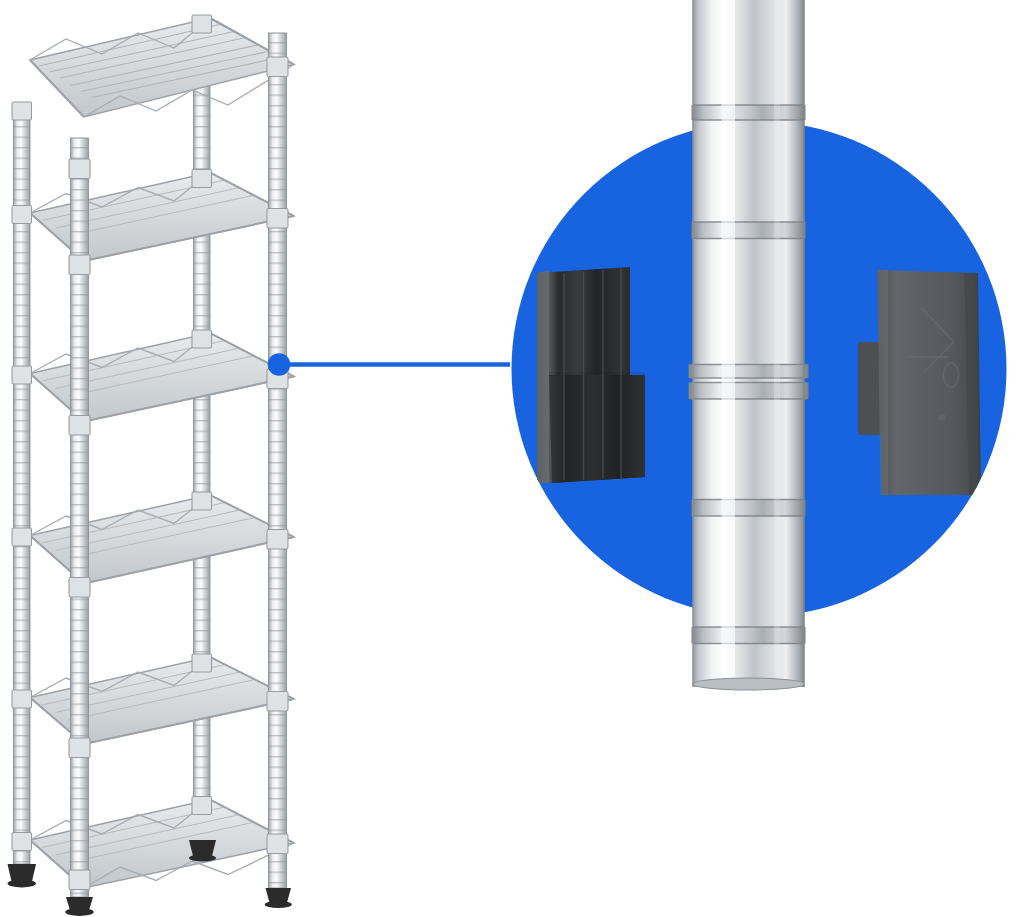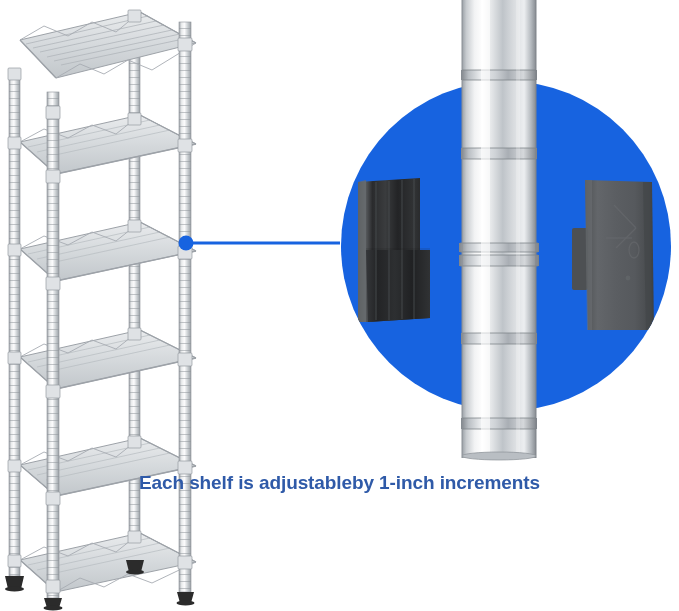--- a/index.html
+++ b/index.html
@@ -351,15 +351,14 @@
         <rect x="516" y="0" width="4" height="458" fill="#ffffff" opacity="0.22"></rect>
 
         <line x1="462" y1="0" x2="462" y2="458" stroke="#8b9096" stroke-width="1"></line>
         <line x1="536" y1="0" x2="536" y2="458" stroke="#80858b" stroke-width="1"></line>
 
         <ellipse cx="499" cy="456" rx="37" ry="4" fill="#b9bec3" stroke="#8b9096" stroke-width="0.7"></ellipse>
       </g>
     </g>
   </svg>
 
-  <div class="caption">Each shelf is adjustableby 1-inch increments</div>
 
 </div>
 
 </body></html>

